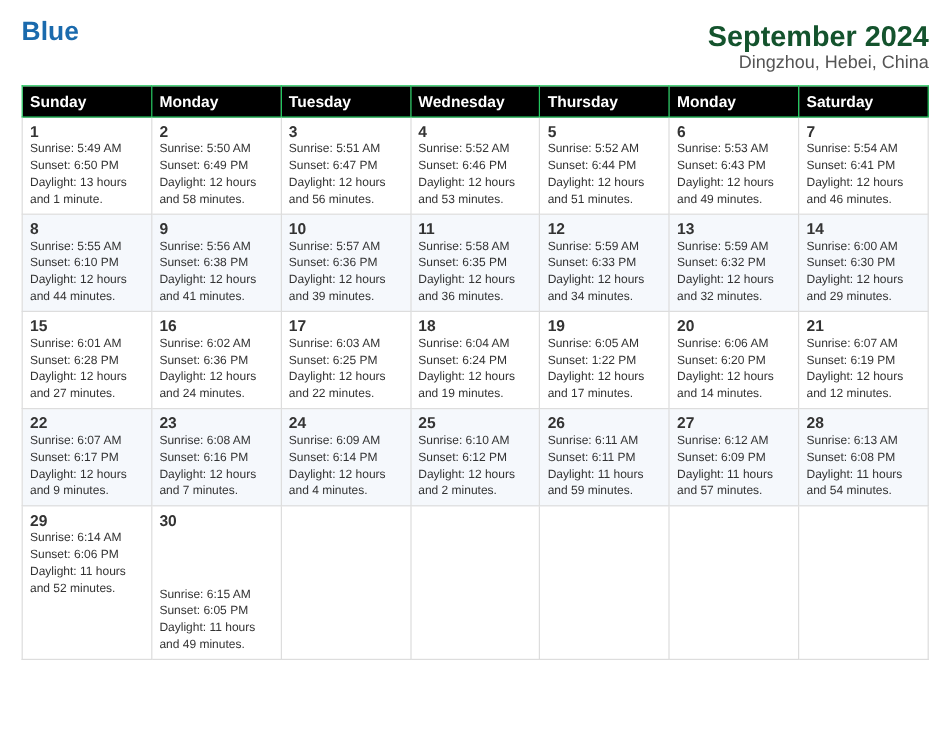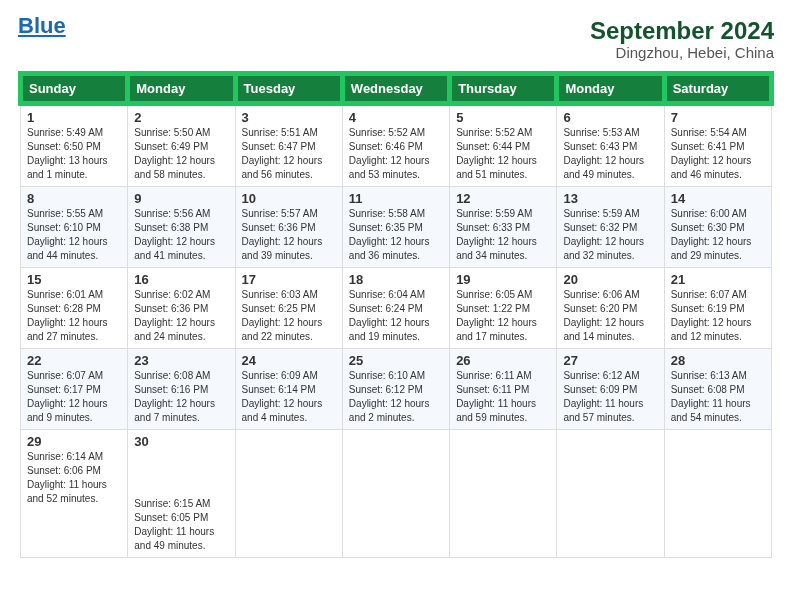--- a/index.html
+++ b/index.html
@@ -50,27 +50,27 @@
     .location {
       font-size: 15px;
       color: #555;
     }
     table {
       width: 100%;
       border-collapse: collapse;
       table-layout: fixed;
     }
     thead tr th {
-      background-color: #15803d;
+      background-color: #000000;
       color: #fff;
       font-size: 13px;
       font-weight: bold;
       padding: 5px 6px;
       text-align: left;
-      border: 5px solid #22c55e;
+      border: 1px solid #22c55e;
     }
     tbody tr td {
       vertical-align: top;
       border: 1px solid #ddd;
       padding: 4px 6px;
       font-size: 10.2px;
       color: #333;
       height: 78px;
       background: #fff;
     }
@@ -88,21 +88,21 @@
       line-height: 1.4;
       color: #333;
     }
   </style>
 </head>
 <body>
 
 <div class="container">
   <div class="header">
     <div class="logo">
-      <span class="logo-text" style="color:#1a6aad;margin-top:-4px;text-decoration:underline;">Blue</span>
+      <span class="logo-text" style="color:#1a6aad;margin-top:-4px;">Blue</span>
     </div>
     <div class="title-block">
       <div class="month-title">September 2024</div>
       <div class="location">Dingzhou, Hebei, China</div>
     </div>
   </div>
 
   <table>
     <thead>
       <tr>

